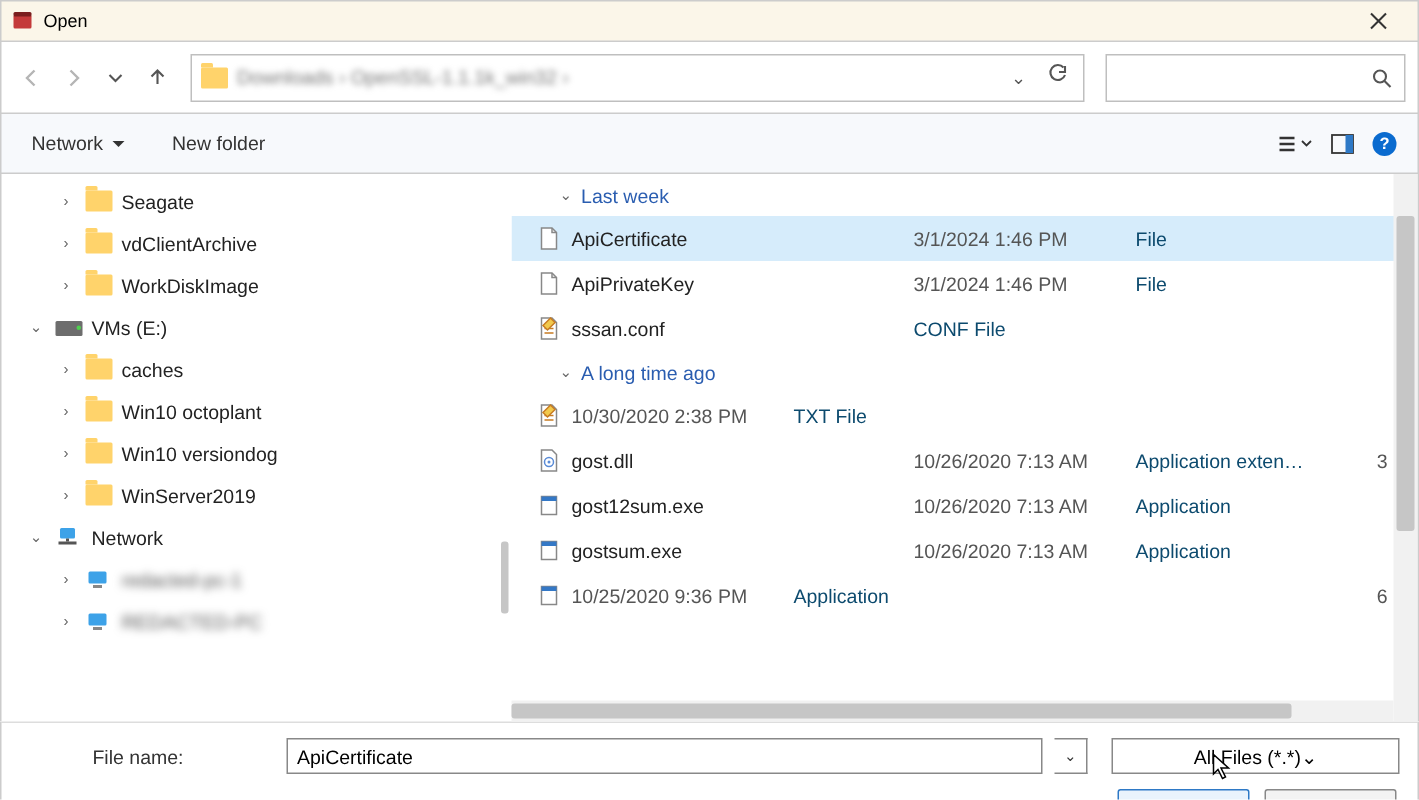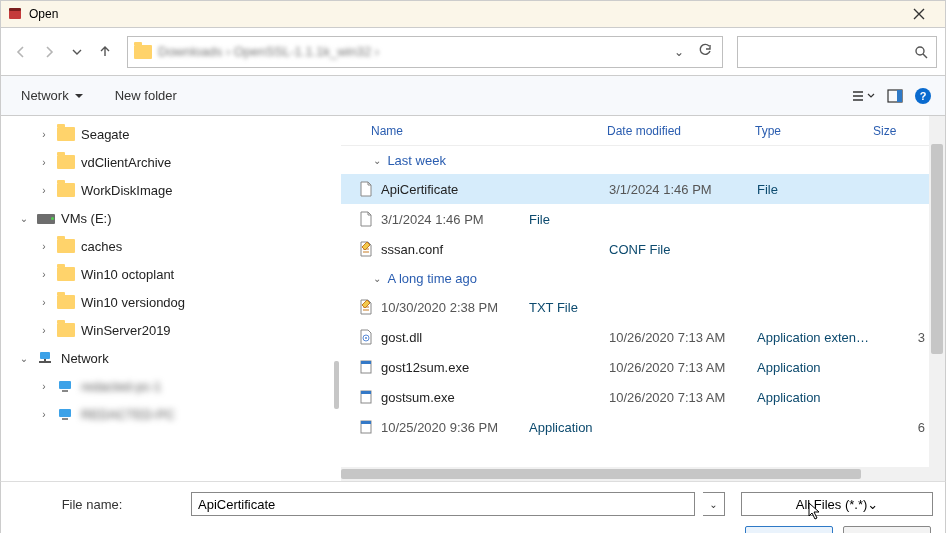--- a/index.html
+++ b/index.html
@@ -227,26 +227,20 @@
         <span class="exp">›</span>
         <svg class="ticon" width="16" height="14">
           <rect x="2" y="2" width="12" height="8" rx="1" fill="#3da2e8"></rect>
           <rect x="5" y="11" width="6" height="2" fill="#888"></rect>
         </svg>
         <span class="tlabel blur">REDACTED-PC</span>
       </div>
       <div class="scrollthumb"></div>
   </div>
   <div class="files">
-    <div class="cols">
-      <span class="c-name">Name</span>
-      <span class="c-date">Date modified</span>
-      <span class="c-type">Type</span>
-      <span class="c-size">Size</span>
-    </div>
     <div class="filesbody" id="filesbody">
         <div class="group">
           <span class="chv">⌄</span>
           <span>Last week</span>
         </div>
         <div class="row sel">
           <span class="ficon">
             <svg width="14" height="16">
               <path d="M2 1 h7 l3 3 v11 h-10 z" fill="#fff" stroke="#888"></path>
               <path d="M9 1 v3 h3" fill="none" stroke="#888"></path>
@@ -257,20 +251,21 @@
           <span class="c-type">File</span>
           <span class="c-size"></span>
         </div>
         <div class="row">
           <span class="ficon">
             <svg width="14" height="16">
               <path d="M2 1 h7 l3 3 v11 h-10 z" fill="#fff" stroke="#888"></path>
               <path d="M9 1 v3 h3" fill="none" stroke="#888"></path>
             </svg>
           </span>
+          <span class="c-name">ApiPrivateKey</span>
           <span class="c-date">3/1/2024 1:46 PM</span>
           <span class="c-type">File</span>
           <span class="c-size"></span>
         </div>
         <div class="row">
           <span class="ficon">
             <svg width="14" height="16">
               <path d="M2 1 h7 l3 3 v11 h-10 z" fill="#fff" stroke="#888"></path>
               <path d="M4 8h6M4 11h6" stroke="#c77b22"></path>
               <path d="M11 4 l3 3 l-5 5 l-3-3 z" fill="#f2c94c" stroke="#c77b22" transform="translate(-3,-3)"></path>

